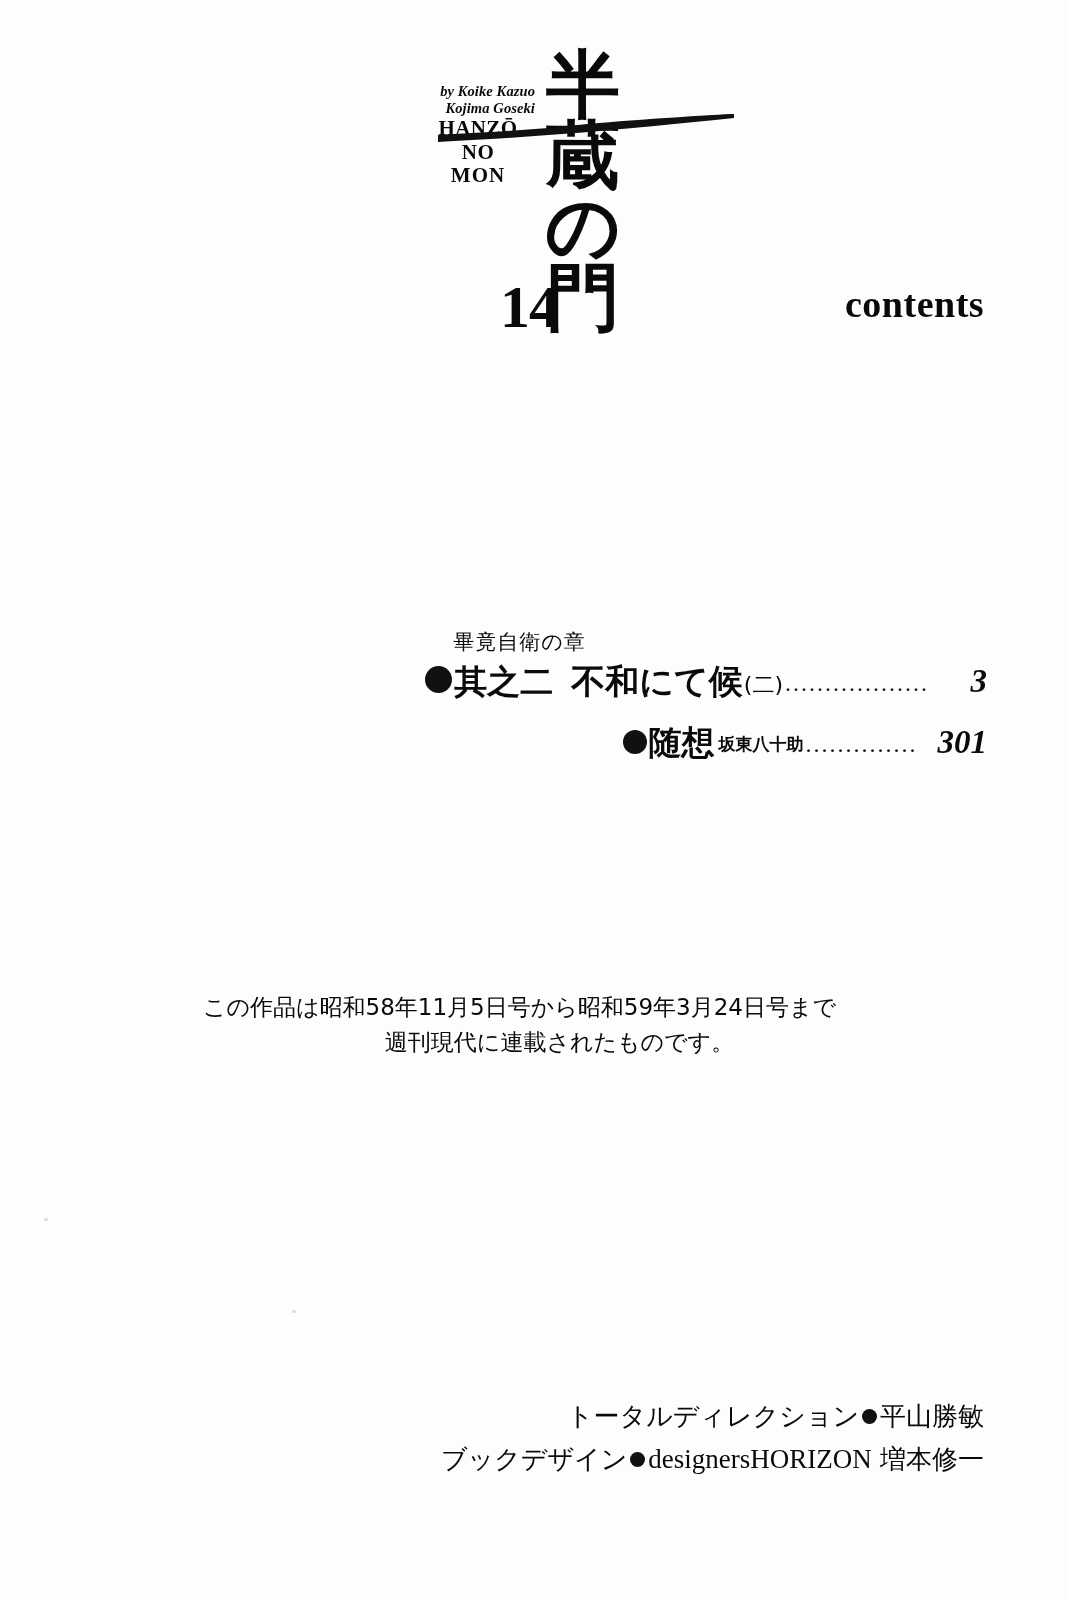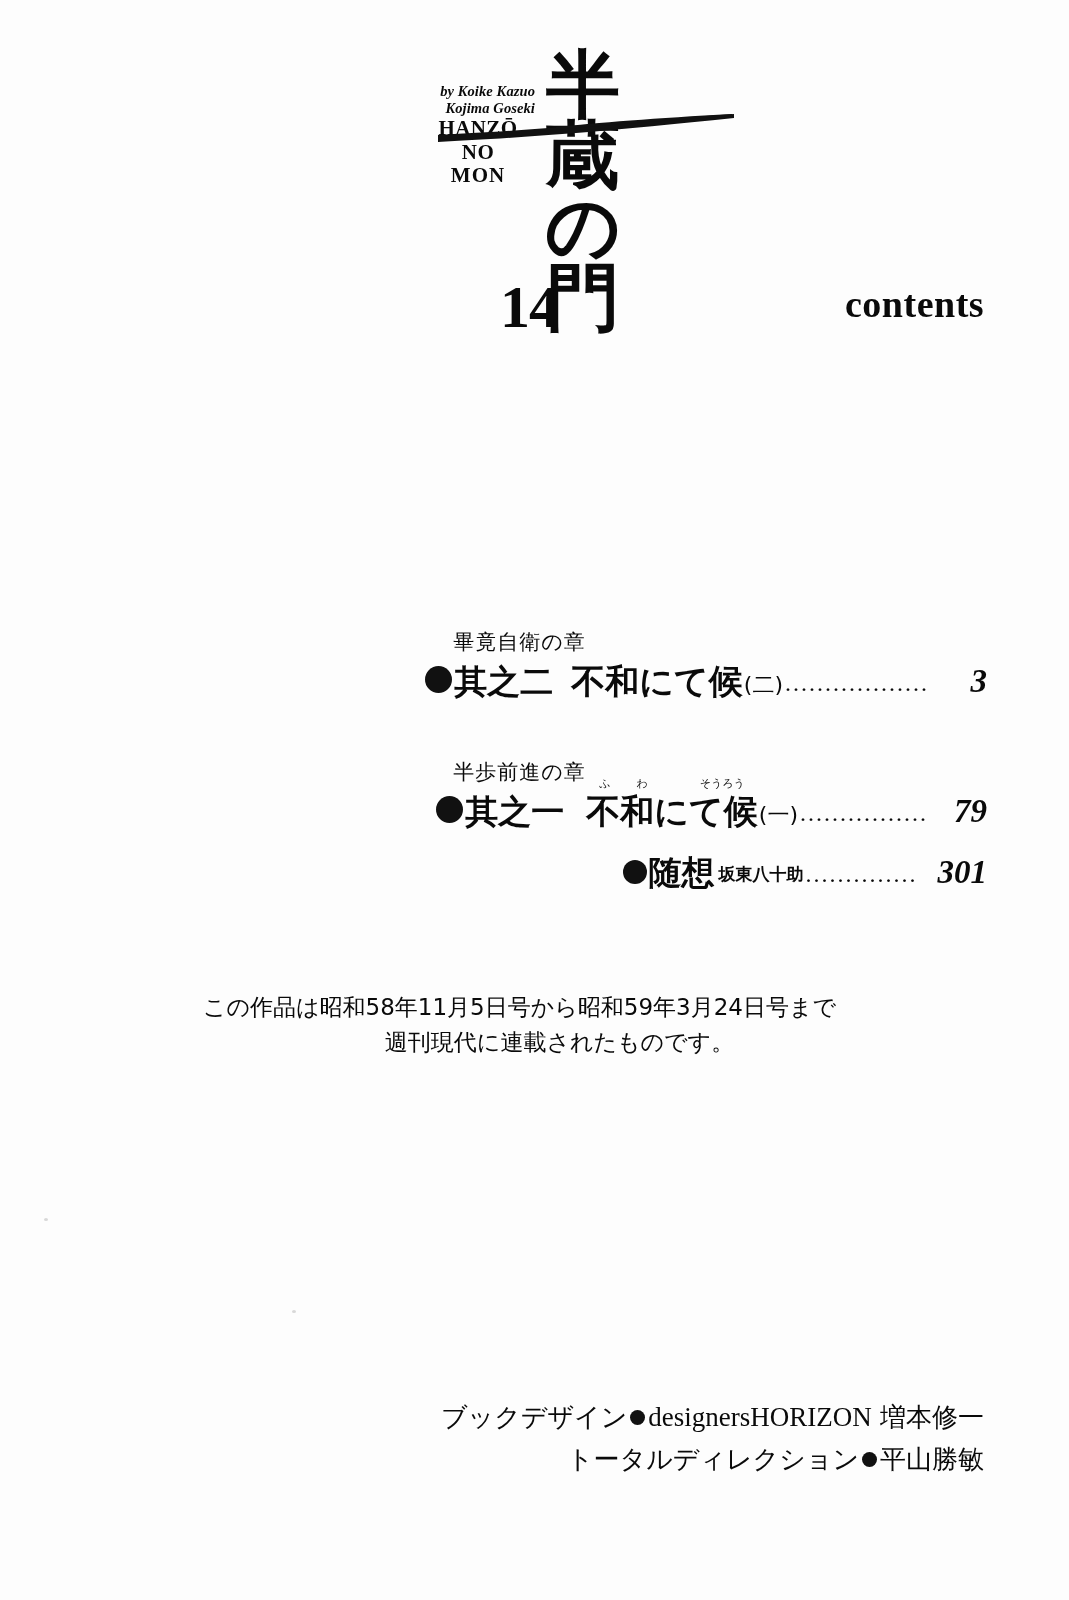--- a/index.html
+++ b/index.html
@@ -298,61 +298,42 @@
       <div class="entry">
         <span class="bullet"></span>
         <span class="entry-no">其之二</span>
         <span class="entry-title">不和にて候</span>
         <span class="entry-paren">(二)</span>
         <span class="dots d1">..................</span>
         <span class="page-no">3</span>
       </div>
     </div>
 
-    <div class="toc-group" style="margin-top:60px;">
-      <div class="chapter-label">半歩前進の章</div>
-      <div class="entry">
-        <span class="bullet"></span>
-        <span class="entry-no">其之一</span>
-        <span class="entry-title with-ruby">
-          <span class="ruby">
-            <span>ふ</span>
-            <span>わ</span>
-            <span></span>
-            <span>そうろう</span>
-          </span>
-          <span>不和にて候</span>
-        </span>
-        <span class="entry-paren">(一)</span>
-        <span class="dots d2">................</span>
-        <span class="page-no">79</span>
-      </div>
-    </div>
 
     <div class="toc-group" style="margin-top:28px;">
       <div class="entry">
         <span class="bullet small"></span>
         <span class="entry-no">随想</span>
         <span class="author-note">坂東八十助</span>
         <span class="dots d3">..............</span>
         <span class="page-no">301</span>
       </div>
     </div>
   </div>
 
   <div class="serial-note">
     <div>この作品は昭和58年11月5日号から昭和59年3月24日号まで</div>
     <div class="l2">週刊現代に連載されたものです。</div>
   </div>
 
   <div class="colophon">
     <div>
+      <span>トータルディレクション</span><span class="dot"></span><span>平山勝敏</span>
+    </div>
+    <div>
       <span>ブックデザイン</span><span class="dot"></span><span class="roman">designersHORIZON</span> <span>増本修一</span>
-    </div>
-    <div>
-      <span>トータルディレクション</span><span class="dot"></span><span>平山勝敏</span>
     </div>
   </div>
 
   <div class="speck" style="left:44px; top:1218px; width:4px; height:3px;"></div>
   <div class="speck" style="left:292px; top:1310px; width:4px; height:3px;"></div>
 
 </div>
 
 </body></html>

